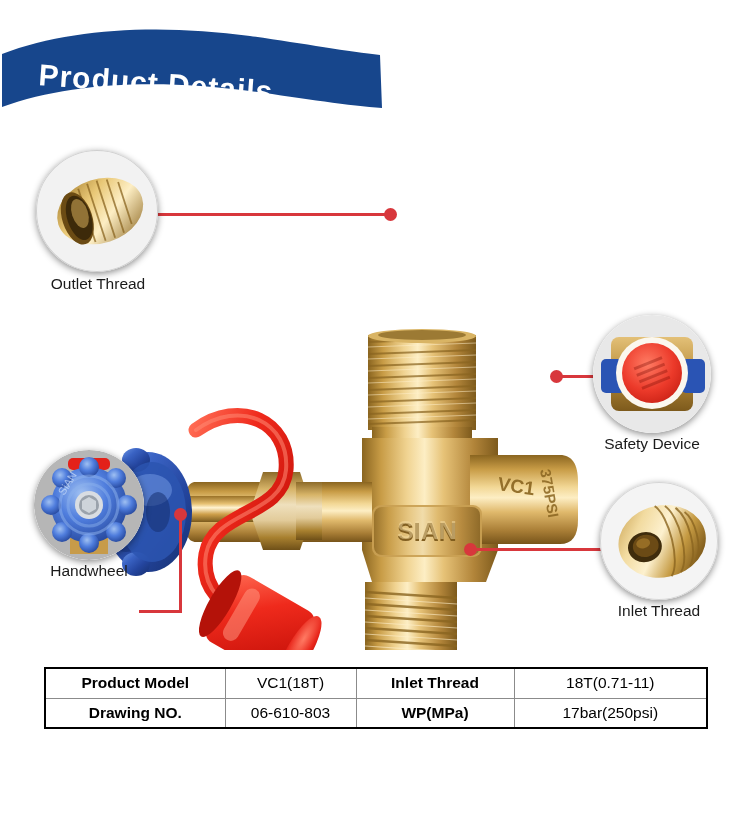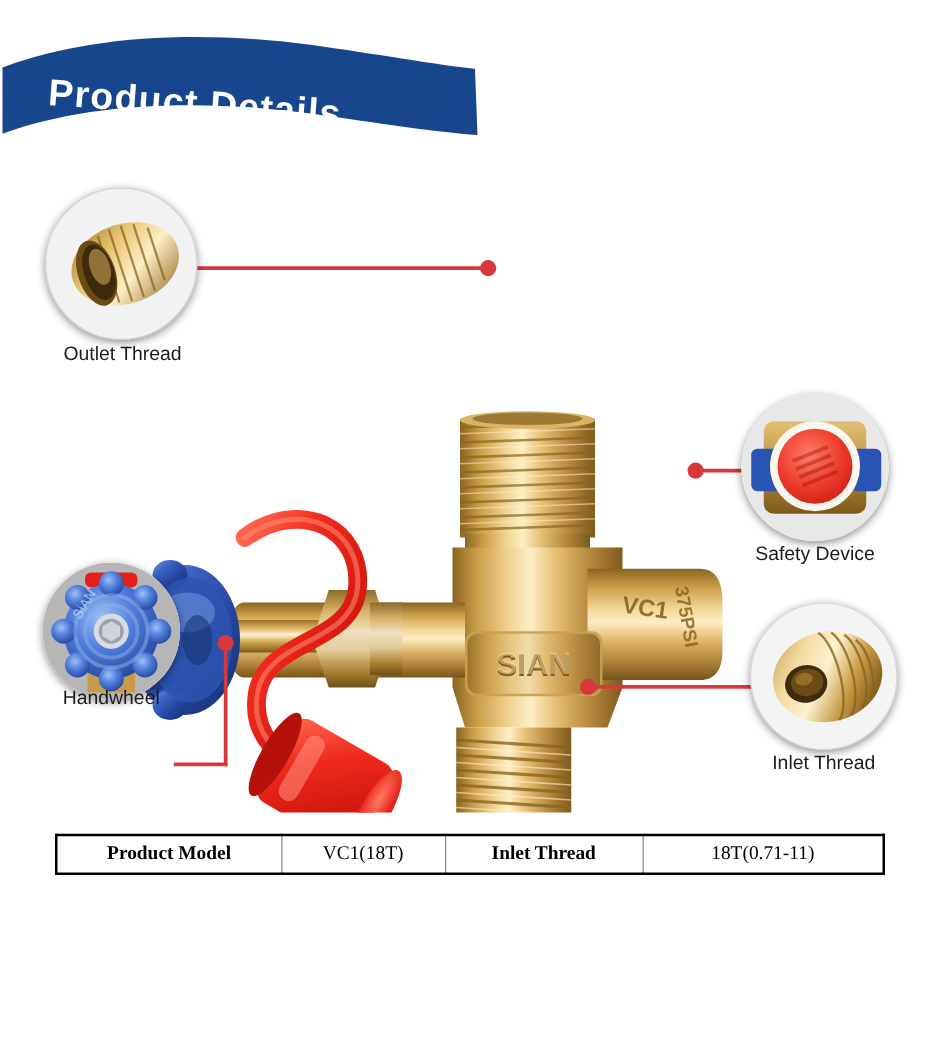--- a/index.html
+++ b/index.html
@@ -46,21 +46,21 @@
   
   .spec{
     position:absolute;left:44px;top:667px;width:662px;
     border-collapse:collapse;border:2.5px solid #000;
     table-layout:fixed;background:#fff;
   }
   .spec td{
     border:1px solid #8b8b8b;
     height:28.6px;text-align:center;vertical-align:middle;
     font-size:15.5px;color:#000;padding:0 2px;
-    font-family:Liberation Serif, serif;
+    font-family:Liberation Sans, sans-serif;
   }
   .spec td.k{font-weight:bold;}
   .spec td.v{font-weight:normal;}
   .col-k1{width:180px;}
   .col-v1{width:131px;}
   .col-k2{width:158px;}
   .col-v2{width:193px;}
 </style>
 </head>
 <body>
@@ -346,21 +346,21 @@
           <circle cx="28" cy="28" r="10"></circle>
         </g>
         <circle cx="55" cy="55" r="29" fill="none" stroke="#8fb3ee" stroke-width="3" opacity="0.5"></circle>
         <circle cx="55" cy="55" r="21" fill="none" stroke="#8fb3ee" stroke-width="3" opacity="0.45"></circle>
         <circle cx="55" cy="55" r="14" fill="#d9dde2"></circle>
         <circle cx="55" cy="55" r="10" fill="#9aa2ab"></circle>
         <polygon points="55,47 62,51 62,59 55,63 48,59 48,51" fill="#ced4da"></polygon>
         <text x="30" y="46" font-family="Liberation Sans, sans-serif" font-size="11" fill="#cfe0fa" opacity="0.7" transform="rotate(-58 30 46)">SiAN</text>
       </svg>
     </div>
-    <div class="inset-label" style="left:16px;top:420px;width:146px;">Handwheel</div>
+    <div class="inset-label" style="left:16px;top:432px;width:146px;">Handwheel</div>
 
     <div class="cl cl-h" style="left:470px;top:418px;width:142px;"></div>
     <div class="dot" style="left:464px;top:413px;"></div>
 
     <div class="inset" style="left:600px;top:352px;width:118px;height:118px;">
       <svg width="118" height="118" viewBox="0 0 118 118">
         <defs>
           <linearGradient id="iBrass3" x1="0" y1="0" x2="1" y2="0.6">
             <stop offset="0" stop-color="#c49b48"></stop>
             <stop offset="0.3" stop-color="#f2dba0"></stop>
@@ -396,16 +396,22 @@
         <col class="col-k2">
         <col class="col-v2">
     </colgroup>
     <tbody>
       <tr>
         <td class="k">Product Model</td>
         <td class="v">VC1(18T)</td>
         <td class="k">Inlet Thread</td>
         <td class="v">18T(0.71-11)</td>
       </tr>
+      <tr>
+        <td class="k">Drawing NO.</td>
+        <td class="v">06-610-803</td>
+        <td class="k">WP(MPa)</td>
+        <td class="v">17bar(250psi)</td>
+      </tr>
     </tbody>
   </table>
 
 </div>
 
 </body></html>

